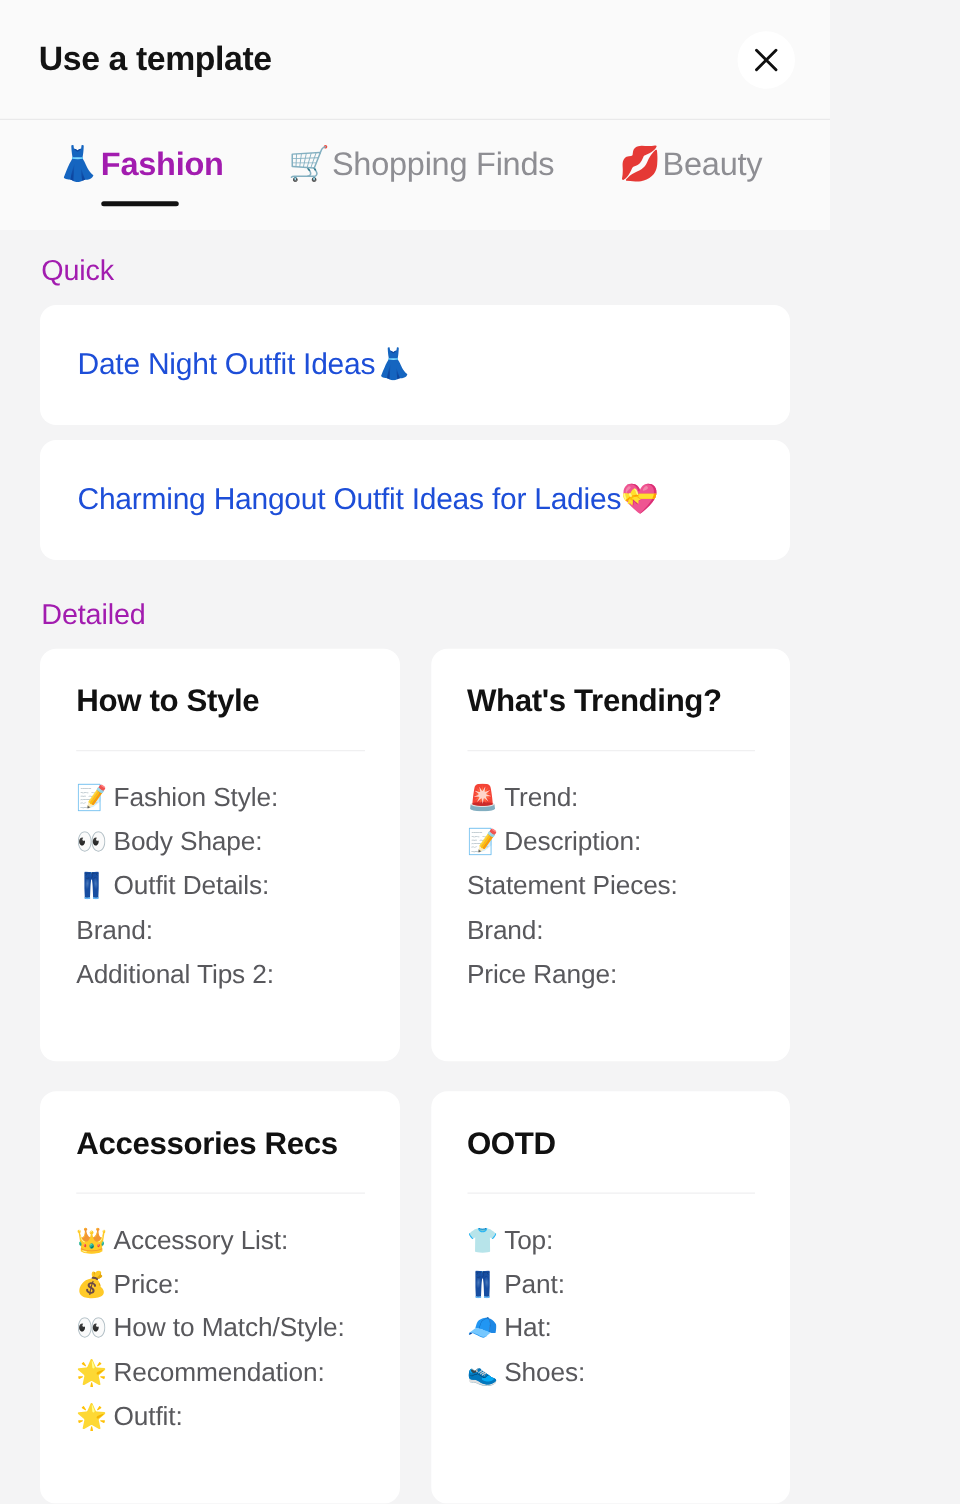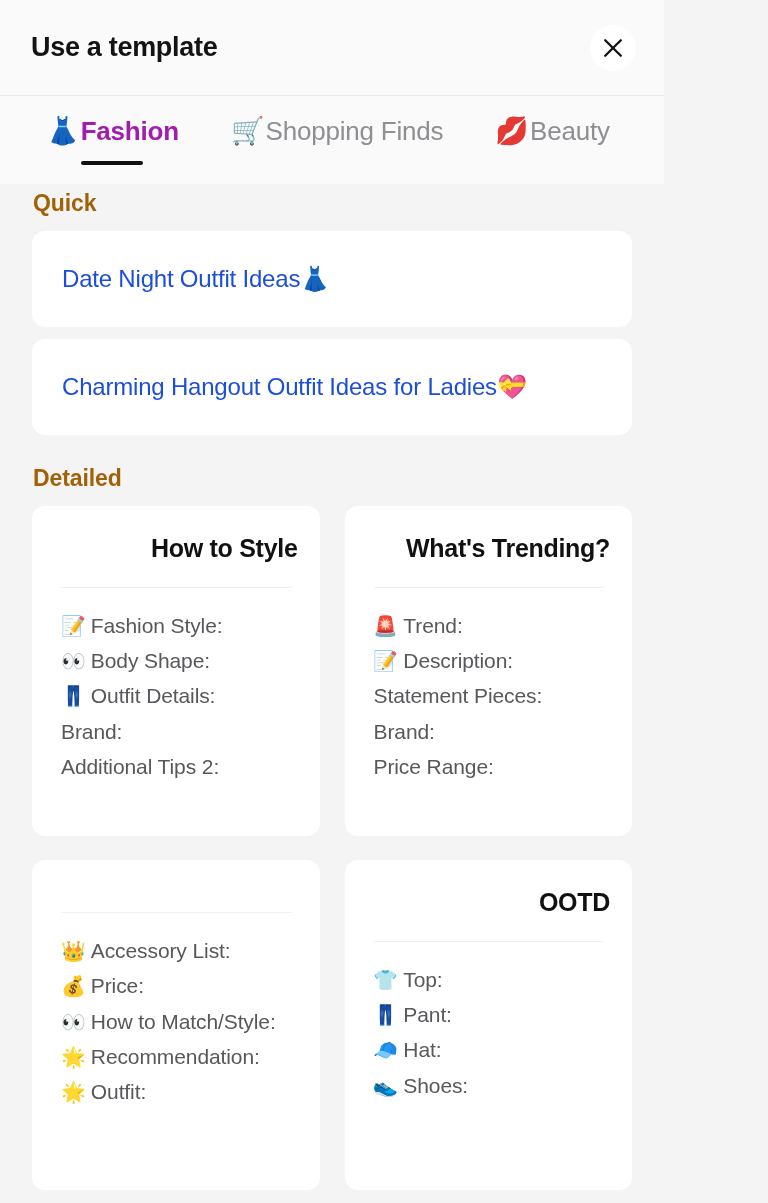--- a/index.html
+++ b/index.html
@@ -110,24 +110,23 @@
 
   
   .content {
     flex: 1 1 auto;
     padding: 0 32px;
     overflow: hidden;
   }
 
   .section-label {
     font-size: 23px;
-    color: #a16207;
+    color: #a21caf;
     letter-spacing: -0.1px;
-    margin: 6px 0 14px 1px;
-    font-weight: bold;
+    margin: 19px 0 14px 1px;
   }
   .section-label.detailed { margin-top: 30px; }
 
   
   .quick-card {
     background: #ffffff;
     border-radius: 13px;
     height: 96px;
     display: flex;
     align-items: center;
@@ -147,21 +146,20 @@
     display: grid;
     grid-template-columns: 1fr 1fr;
     gap: 24px 25px;
   }
   .detail-card {
     background: #ffffff;
     border-radius: 13px;
     padding: 28px 22px 24px 29px;
     min-height: 330px;
     cursor: pointer;
-    text-align: right;
   }
   .detail-title {
     font-size: 25px;
     font-weight: bold;
     color: #111;
     letter-spacing: -0.3px;
     line-height: 1.15;
   }
   .detail-divider {
     height: 1px;
@@ -299,20 +297,21 @@
             <span>Brand:</span>
           </li>
           <li class="field-row">
             <span class="field-emoji"></span>
             <span>Price Range:</span>
           </li>
         </ul>
       </div>
 
       <div class="detail-card">
+        <div class="detail-title">Accessories Recs</div>
         <div class="detail-divider"></div>
         <ul class="field-list">
           <li class="field-row">
             <span class="field-emoji">👑</span>
             <span>Accessory List:</span>
           </li>
           <li class="field-row">
             <span class="field-emoji">💰</span>
             <span>Price:</span>
           </li>

